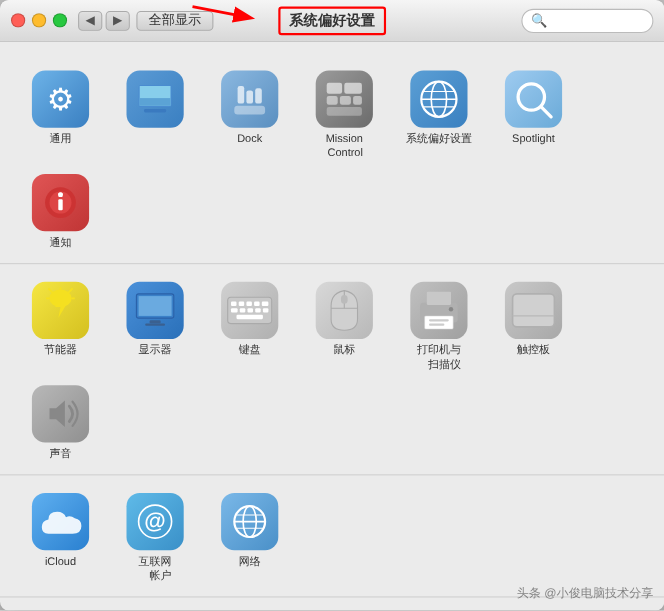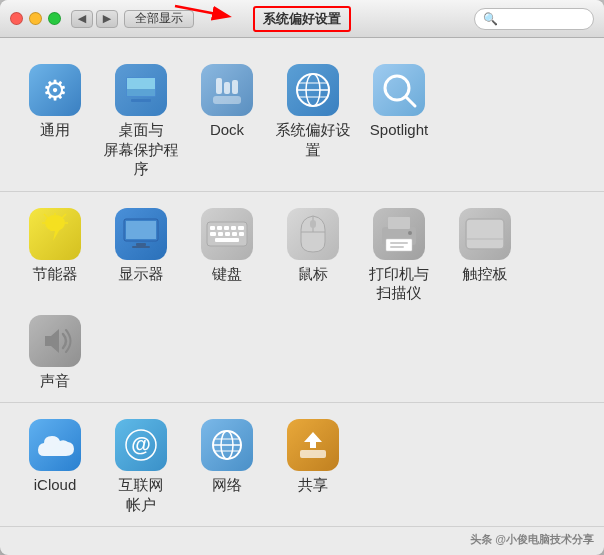--- a/index.html
+++ b/index.html
@@ -136,23 +136,23 @@
       width: 52px;
       height: 52px;
       display: flex;
       align-items: center;
       justify-content: center;
       border-radius: 12px;
       font-size: 28px;
       margin-bottom: 4px;
     }
     .icon-label {
-      font-size: 15px;
+      font-size: 10px;
       color: #333;
-      text-align: center;
+      text-align: right;
       line-height: 1.3;
     }
     
     .icon-general { background: linear-gradient(135deg, #6db3e8, #3a7fc1); color: white; }
     .icon-desktop { background: linear-gradient(135deg, #5b9bd5, #3a7fc1); color: white; }
     .icon-dock { background: linear-gradient(135deg, #8bb8e0, #5a8fc0); color: white; }
     .icon-mission { background: linear-gradient(135deg, #9b9b9b, #6b6b6b); color: white; }
     .icon-language { background: linear-gradient(135deg, #5b9fd5, #3a80c0); color: white; }
     .icon-security { background: linear-gradient(135deg, #a8a8a8, #808080); color: white; }
     .icon-spotlight { background: linear-gradient(135deg, #9ecbf0, #6aaad8); color: white; }
@@ -170,21 +170,20 @@
     .icon-bluetooth { background: linear-gradient(135deg, #6080c8, #3855a8); color: white; }
     .icon-sharing { background: linear-gradient(135deg, #e8a83a, #c08020); color: white; }
     
     .watermark {
       position: absolute;
       bottom: 8px;
       right: 10px;
       font-size: 11px;
       color: rgba(0,0,0,0.45);
       pointer-events: none;
-      font-weight: bold;
     }
   </style>
 </head>
 <body>
 
 <div class="window" style="position:relative;">
 
   <div class="titlebar">
     <div class="traffic-lights">
       <div class="traffic-light tl-red"></div>
@@ -223,32 +222,44 @@
         </div>
         <div class="icon-item">
           <div class="icon-box icon-desktop">
             <svg width="34" height="30" viewBox="0 0 34 30">
                 <rect x="2" y="2" width="30" height="20" rx="2" fill="#4a8cd0"></rect>
                 <rect x="7" y="24" width="20" height="3" rx="1" fill="#3a7ac0"></rect>
                 <rect x="3" y="3" width="28" height="18" fill="#87ceeb"></rect>
                 <rect x="3" y="14" width="28" height="7" fill="#5ba3d5"></rect>
               </svg>
           </div>
-          <span class="icon-label">桌面与<br>屏幕保护程序</span>
         </div>
         <div class="icon-item">
           <div class="icon-box icon-dock">
             <svg width="36" height="36" viewBox="0 0 36 36">
               <rect x="4" y="24" width="28" height="8" rx="3" fill="rgba(255,255,255,0.4)"></rect>
               <rect x="7" y="6" width="6" height="16" rx="2" fill="white" opacity="0.7"></rect>
               <rect x="15" y="10" width="6" height="12" rx="2" fill="white" opacity="0.7"></rect>
               <rect x="23" y="8" width="6" height="14" rx="2" fill="white" opacity="0.7"></rect>
             </svg>
           </div>
           <span class="icon-label">Dock</span>
+        </div>
+        <div class="icon-item">
+          <div class="icon-box icon-mission">
+            <svg width="36" height="34" viewBox="0 0 36 34">
+              <rect x="2" y="2" width="14" height="10" rx="2" fill="rgba(255,255,255,0.6)"></rect>
+              <rect x="18" y="2" width="16" height="10" rx="2" fill="rgba(255,255,255,0.6)"></rect>
+              <rect x="2" y="14" width="10" height="8" rx="2" fill="rgba(255,255,255,0.5)"></rect>
+              <rect x="14" y="14" width="10" height="8" rx="2" fill="rgba(255,255,255,0.5)"></rect>
+              <rect x="26" y="14" width="8" height="8" rx="2" fill="rgba(255,255,255,0.5)"></rect>
+              <rect x="2" y="24" width="32" height="8" rx="2" fill="rgba(255,255,255,0.3)"></rect>
+            </svg>
+          </div>
+          <span class="icon-label">Mission<br>Control</span>
         </div>
         <div class="icon-item">
           <div class="icon-box icon-language">
             <svg width="40" height="38" viewBox="0 0 40 38">
               <circle cx="20" cy="19" r="16" fill="none" stroke="white" stroke-width="2"></circle>
               <ellipse cx="20" cy="19" rx="7" ry="16" fill="none" stroke="white" stroke-width="1.5"></ellipse>
               <line x1="4" y1="19" x2="36" y2="19" stroke="white" stroke-width="1.5"></line>
               <line x1="6" y1="12" x2="34" y2="12" stroke="white" stroke-width="1"></line>
               <line x1="6" y1="26" x2="34" y2="26" stroke="white" stroke-width="1"></line>
             </svg>
@@ -256,20 +267,32 @@
           <span class="icon-label">系统偏好设置</span>
         </div>
         <div class="icon-item">
           <div class="icon-box icon-spotlight">
             <svg width="38" height="38" viewBox="0 0 38 38">
               <circle cx="17" cy="17" r="12" fill="none" stroke="white" stroke-width="3"></circle>
               <line x1="26" y1="26" x2="35" y2="35" stroke="white" stroke-width="3" stroke-linecap="round"></line>
             </svg>
           </div>
           <span class="icon-label">Spotlight</span>
+        </div>
+        <div class="icon-item">
+          <div class="icon-box icon-notify">
+            <svg width="36" height="36" viewBox="0 0 36 36">
+              <circle cx="18" cy="18" r="14" fill="#cc3333"></circle>
+              <circle cx="18" cy="18" r="10" fill="#dd4444"></circle>
+              <rect x="16" y="9" width="4" height="4" rx="1" fill="white"></rect>
+              <circle cx="18" cy="10.5" r="2" fill="white"></circle>
+              <rect x="16" y="15" width="4" height="10" rx="1" fill="white"></rect>
+            </svg>
+          </div>
+          <span class="icon-label">通知</span>
         </div>
       </div>
     </div>
 
     <div class="section">
       <div class="icon-grid">
         <div class="icon-item">
           <div class="icon-box icon-energy">
             <svg width="28" height="42" viewBox="0 0 28 42">
               <ellipse cx="14" cy="10" rx="10" ry="8" fill="#f5e020"></ellipse>
@@ -383,29 +406,20 @@
             <svg width="40" height="36" viewBox="0 0 40 36">
               <circle cx="20" cy="18" r="14" fill="none" stroke="white" stroke-width="2"></circle>
               <ellipse cx="20" cy="18" rx="6" ry="14" fill="none" stroke="white" stroke-width="1.5"></ellipse>
               <line x1="6" y1="18" x2="34" y2="18" stroke="white" stroke-width="1.5"></line>
               <line x1="8" y1="12" x2="32" y2="12" stroke="white" stroke-width="1"></line>
               <line x1="8" y1="24" x2="32" y2="24" stroke="white" stroke-width="1"></line>
             </svg>
           </div>
           <span class="icon-label">网络</span>
         </div>
-        <div class="icon-item">
-          <div class="icon-box icon-sharing">
-            <svg width="38" height="38" viewBox="0 0 38 38">
-              <path d="M19 6 L28 16 L22 16 L22 22 L16 22 L16 16 L10 16 Z" fill="white"></path>
-              <rect x="6" y="24" width="26" height="8" rx="2" fill="white" opacity="0.7"></rect>
-            </svg>
-          </div>
-          <span class="icon-label">共享</span>
-        </div>
       </div>
     </div>
 
     <div class="section">
       
     </div>
 
   </div>
 
   <div class="watermark">头条 @小俊电脑技术分享</div>

